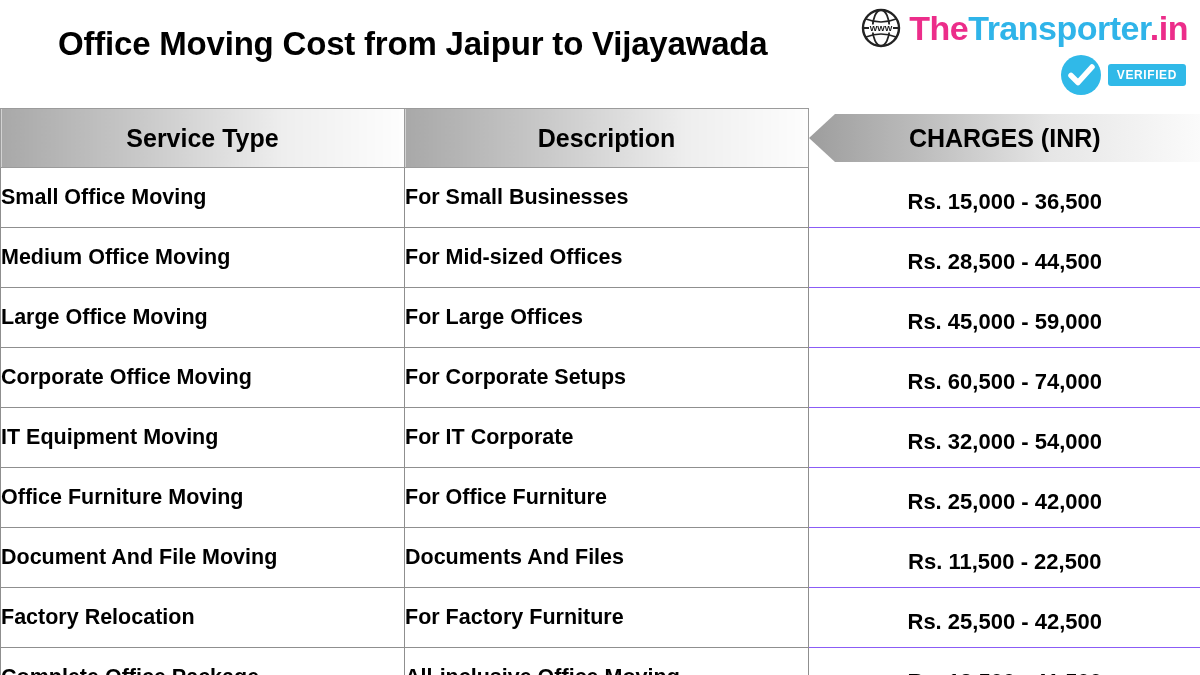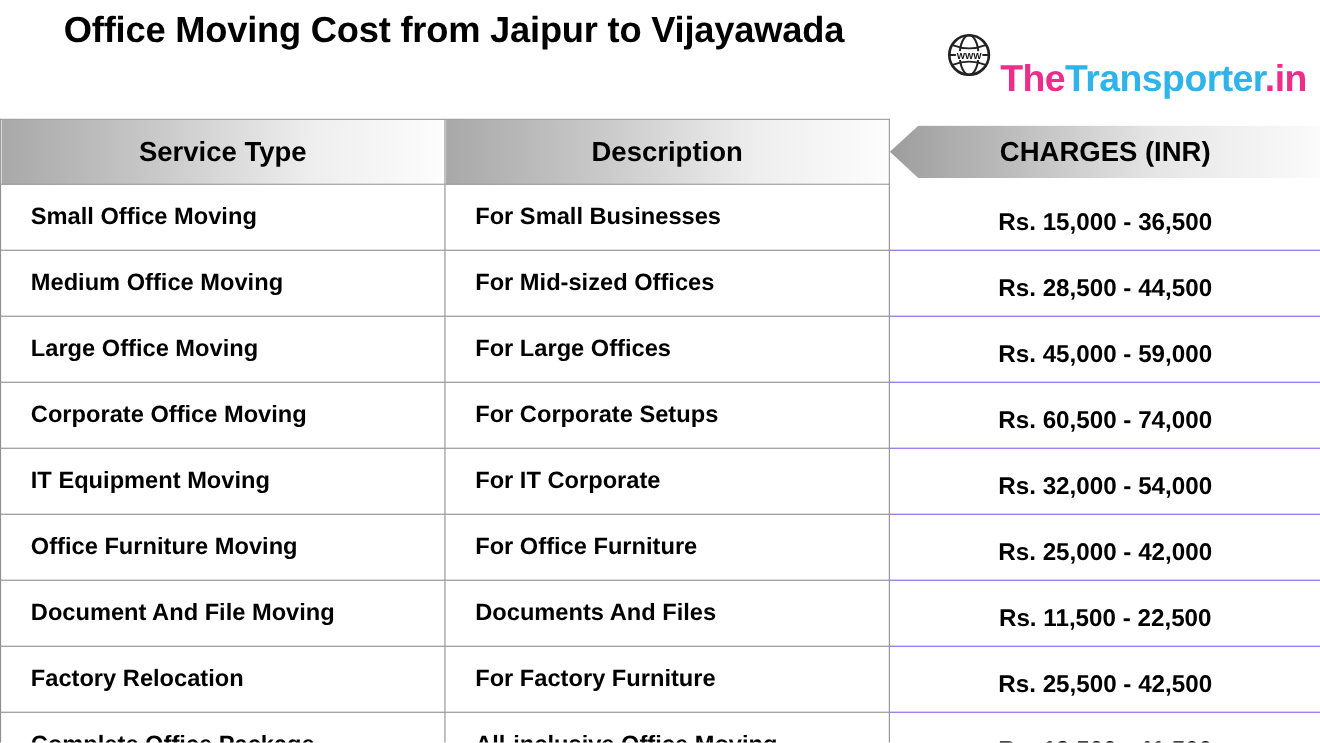--- a/index.html
+++ b/index.html
@@ -18,21 +18,21 @@
   
   .header {
     position: relative;
     height: 108px;
     box-sizing: border-box;
     padding: 8px 0 0 0;
   }
   .title {
     position: absolute;
     left: 58px;
-    top: 6px;
+    top: 23px;
     width: 720px;
     font-size: 33px;
     font-weight: bold;
     color: #000000;
     line-height: 1.28;
     letter-spacing: -0.2px;
   }
 
   .brand {
     position: absolute;
@@ -53,21 +53,20 @@
   .globe-icon {
     width: 40px;
     height: 40px;
     flex: 0 0 auto;
   }
   .brand-text {
     font-size: 34px;
     font-weight: bold;
     letter-spacing: -0.5px;
     white-space: nowrap;
-    margin-top: 45px;
   }
   .brand-the { color: #ec2d8a; }
   .brand-transporter { color: #2fb4e9; }
   .brand-in { color: #ec2d8a; }
 
   .verified-row {
     position: absolute;
     right: 6px;
     top: 48px;
     display: flex;
@@ -129,21 +128,21 @@
     font-weight: bold;
     color: #000000;
   }
 
   td.svc, td.desc {
     height: 57px;
     border: 1px solid #8f8f8f;
     font-size: 21.5px;
     font-weight: bold;
     color: #000000;
-    padding-left: 27px;
+    padding-left: 0;
     vertical-align: middle;
     background: #ffffff;
   }
   td.desc { }
   td.charge {
     border: none;
     border-bottom: 1px solid #8b5cf6;
     text-align: center;
     font-size: 22px;
     font-weight: bold;
@@ -169,20 +168,29 @@
           <line x1="2" y1="20" x2="38" y2="20" stroke="#222222" stroke-width="1.8"></line>
           <path d="M5 11 Q20 17 35 11" fill="none" stroke="#222222" stroke-width="1.6"></path>
           <path d="M5 29 Q20 23 35 29" fill="none" stroke="#222222" stroke-width="1.6"></path>
           <rect x="8" y="16.5" width="24" height="8" fill="#ffffff" stroke="none"></rect>
           <text x="20" y="23.2" font-family="'Liberation Sans', sans-serif" font-size="8" font-weight="bold" text-anchor="middle" fill="#111111">WWW</text>
         </svg>
       </span>
       <span class="brand-text"><span class="brand-the">The</span><span class="brand-transporter">Transporter</span><span class="brand-in">.in</span></span>
     </div>
 
+    <div class="verified-row">
+      <span class="check-badge">
+        <svg viewBox="0 0 42 42" width="42" height="42" aria-hidden="true">
+          <circle cx="21" cy="21" r="20" fill="#30b9e8"></circle>
+          <path d="M11 21.5 L18 28.5 L32 13" fill="none" stroke="#ffffff" stroke-width="5.5" stroke-linecap="round" stroke-linejoin="round"></path>
+        </svg>
+      </span>
+      <span class="verified-pill">VERIFIED</span>
+    </div>
   </div>
 </div>
 
 <div class="table-wrap">
   <table class="cost-table">
     <colgroup>
       <col class="c1">
         <col class="c2">
         <col class="c3">
     </colgroup>

